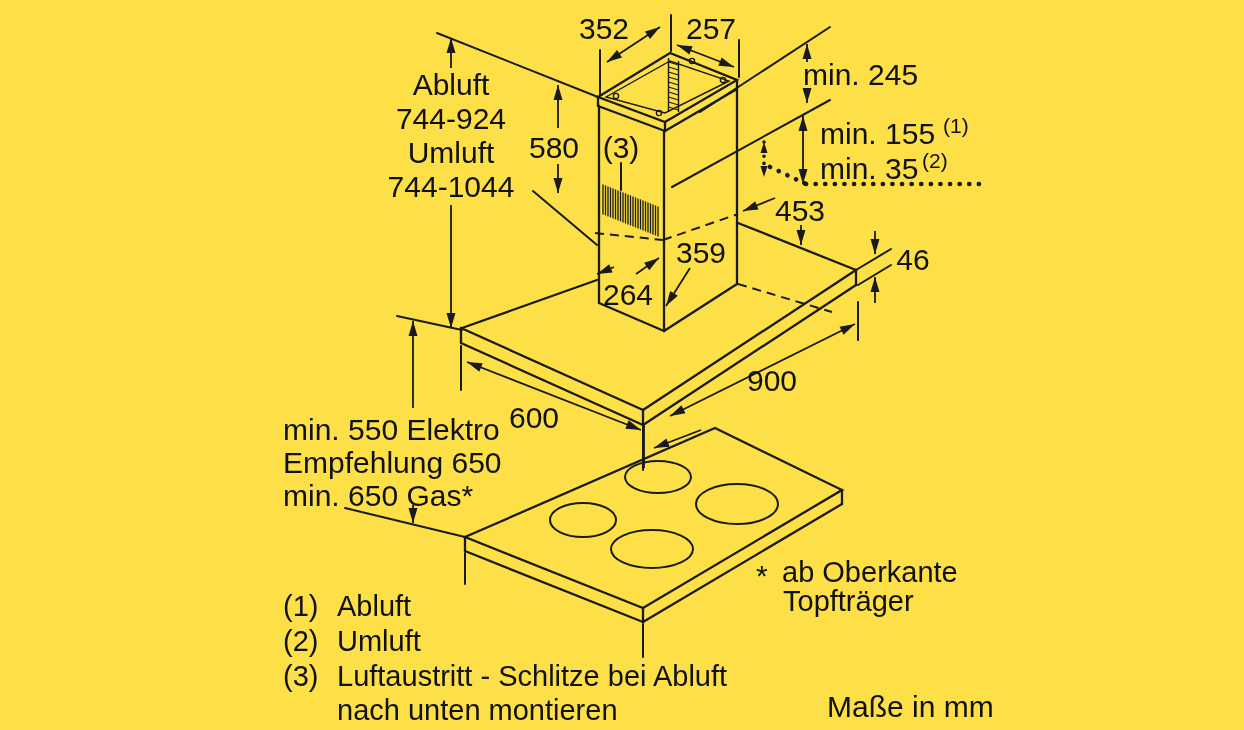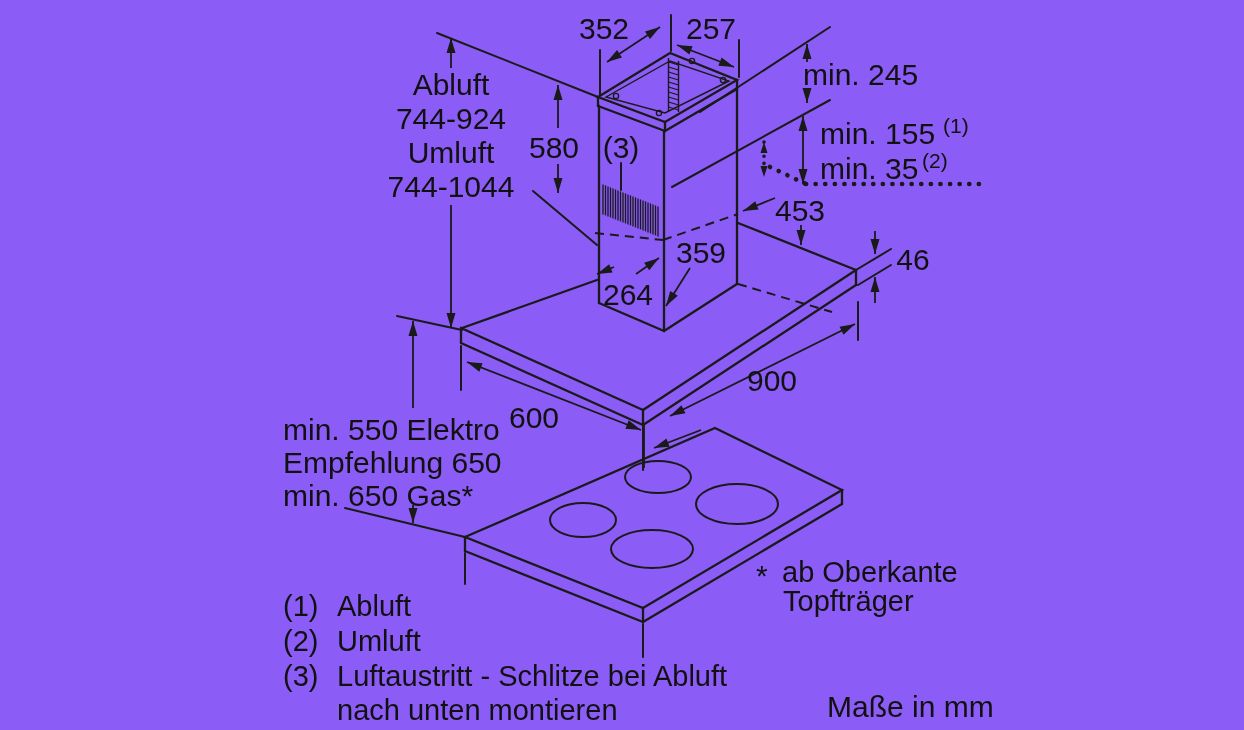--- a/index.html
+++ b/index.html
@@ -1,16 +1,16 @@
 <!DOCTYPE html>
 <html><head>
 <meta charset="utf-8">
 <style>
   html,body{margin:0;padding:0;background:#ffffff;}
-  .stage{position:relative;width:1244px;height:730px;background:#8b5cf6;overflow:hidden;
+  .stage{position:relative;width:1244px;height:730px;background:#fde047;overflow:hidden;
          font-family:"Liberation Sans", sans-serif;}
   svg{display:block}
   .st{stroke:#1a1a1a;stroke-width:2;fill:none;stroke-linecap:round;}
   .thick{stroke:#1a1a1a;stroke-width:2.3;fill:none;stroke-linecap:round;}
   .thin{stroke:#1a1a1a;stroke-width:1.4;fill:none;}
   .dim{stroke:#1a1a1a;stroke-width:1.8;fill:none;}
   .da{stroke:#1a1a1a;stroke-width:2;fill:none;stroke-dasharray:9 6;}
   .dot{stroke:#1a1a1a;stroke-width:4.6;fill:none;stroke-linecap:round;stroke-dasharray:0.1 9.5;}
   text{fill:#111;font-family:"Liberation Sans", sans-serif;font-size:30px;}
   .sup{font-size:21px;}

